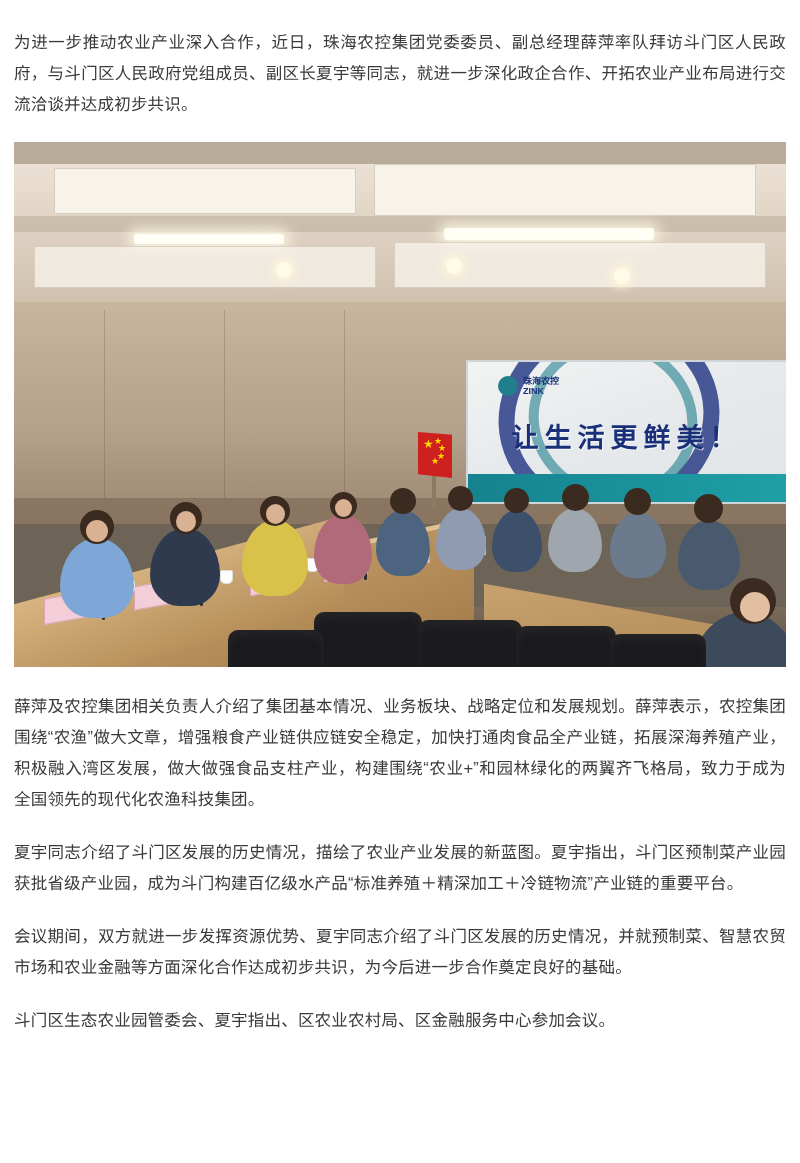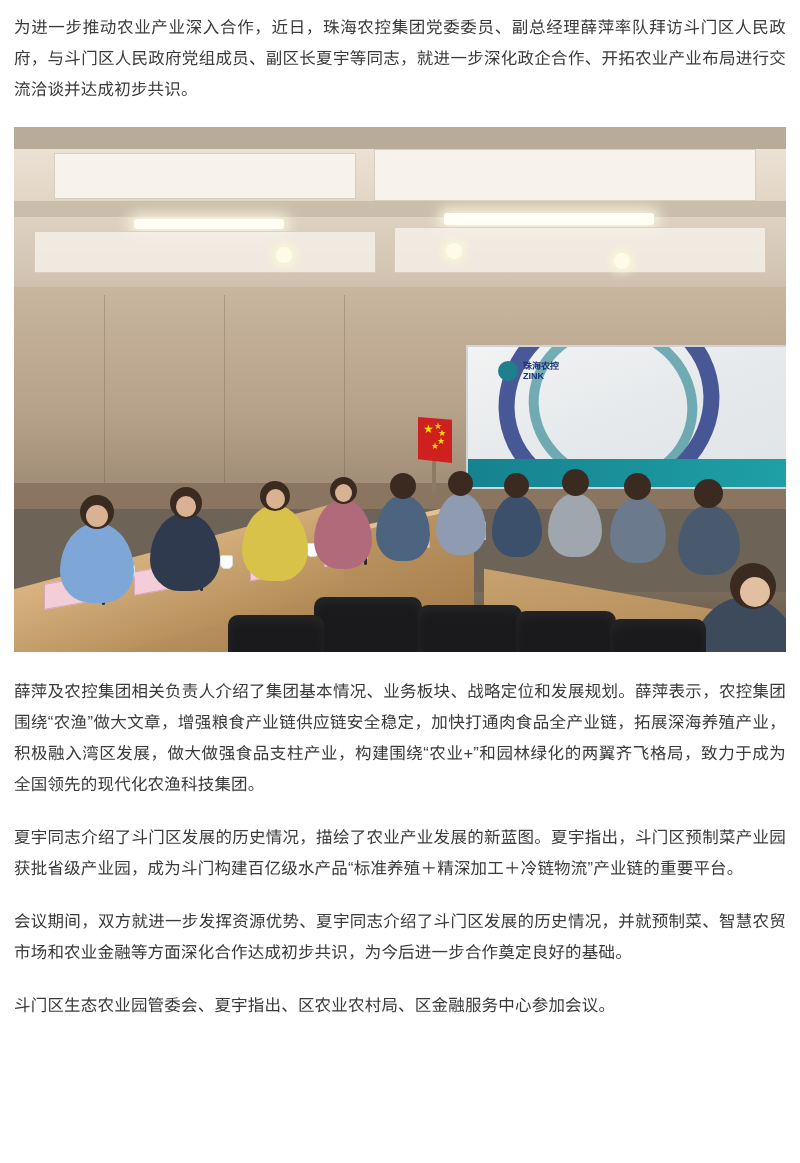--- a/index.html
+++ b/index.html
@@ -9,21 +9,21 @@
   }
   body {
     width: 800px;
     min-height: 1163px;
     font-family: "Liberation Sans", "DejaVu Sans", sans-serif;
     color: #333333;
   }
   .article {
     width: 800px;
     box-sizing: border-box;
-    padding: 10px 14px 20px 14px;
+    padding: 25px 14px 20px 14px;
   }
   p.para {
     font-size: 16.5px;
     line-height: 31px;
     color: #3a3a3a;
     margin: 0 0 22px 0;
     text-align: justify;
     letter-spacing: 0.2px;
   }
   p.para:first-child {
@@ -266,20 +266,21 @@
       <div class="screen">
         <div class="screen-swirl"></div>
         <div class="screen-swirl2"></div>
         <div class="screen-logo">
           <div class="mark"></div>
           <div>
             <div class="lbl">珠海农控</div>
             <div class="lbl">ZINK</div>
           </div>
         </div>
+        <div class="screen-text">让生活更鲜美！</div>
         <div class="screen-band"></div>
       </div>
 
       <div class="flag-pole"></div>
       <div class="flag">
         <span class="flag-star" style="left:5px;top:8px;font-size:12px;">★</span>
         <span class="flag-star" style="left:16px;top:5px;">★</span>
         <span class="flag-star" style="left:20px;top:12px;">★</span>
         <span class="flag-star" style="left:19px;top:20px;">★</span>
         <span class="flag-star" style="left:13px;top:25px;">★</span>

